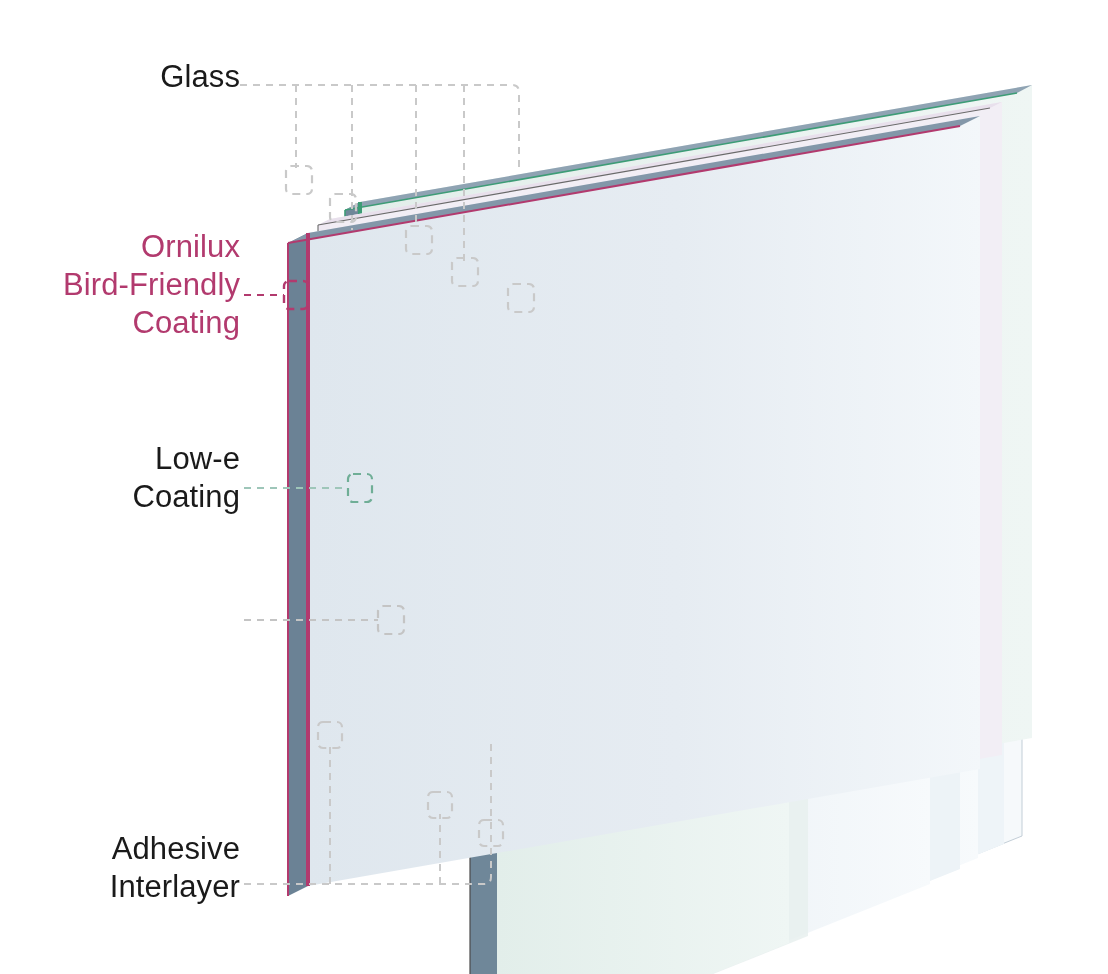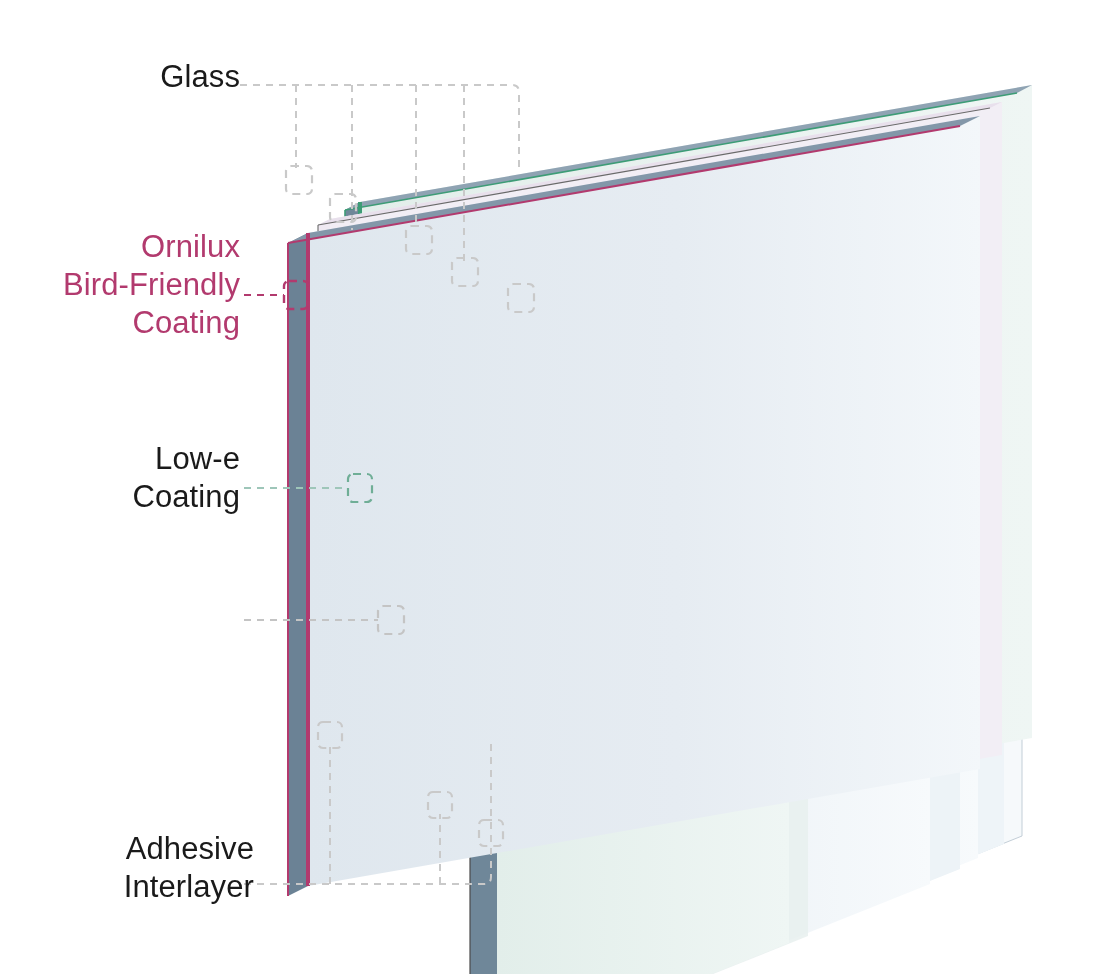--- a/index.html
+++ b/index.html
@@ -33,21 +33,21 @@
     color: #1a1a1a;
     text-align: right;
     white-space: pre-line;
     letter-spacing: 0.1px;
   }
   .label.accent { color: #b23a6e; }
   .lbl-glass      { left: 0px;  top: 58px;  width: 240px; }
   .lbl-ornilux    { left: 0px;  top: 228px; width: 240px; }
   .lbl-lowe       { left: 0px;  top: 440px; width: 240px; }
   .lbl-gas        { left: 0px;  top: 573px; width: 240px; }
-  .lbl-adhesive   { left: 14px;  top: 830px; width: 240px; }
+  .lbl-adhesive   { left: 0px;  top: 830px; width: 240px; }
 </style>
 </head>
 <body>
 
 <div id="stage">
 
   <svg id="diagram-svg" viewBox="0 0 1108 974">
     <defs>
       <linearGradient id="faceGrad" x1="0" y1="0" x2="1" y2="0">
         <stop offset="0%" stop-color="#dfe7ee"></stop>

